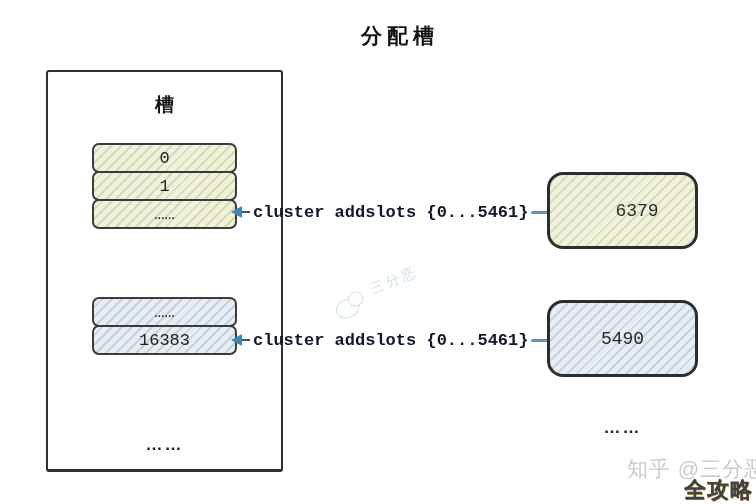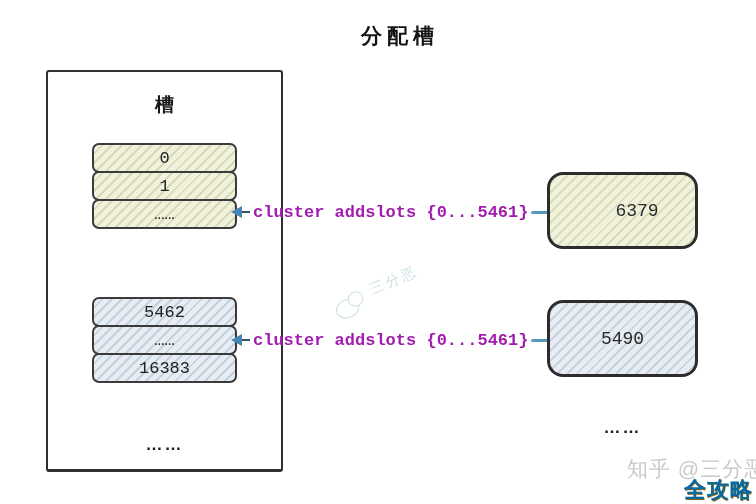--- a/index.html
+++ b/index.html
@@ -84,21 +84,21 @@
   }
   .arrow-tail {
     flex: 0 0 8px; height: 0;
     border-top: 2px solid #35586d;
   }
   .connector-label {
     flex: 0 0 auto;
     padding: 0 3px;
     font-family: "Liberation Mono", monospace;
     font-weight: bold; font-size: 17px;
-    color: #a21caf; white-space: nowrap;
+    color: #0f172a; white-space: nowrap;
   }
   .connector-line {
     flex: 1 1 auto; height: 0;
     border-top: 3px solid #5a97c0;
     border-radius: 2px;
   }
 
   
   .node {
     width: 151px; height: 77px;
@@ -160,41 +160,40 @@
   .zhihu-watermark {
     left: 588px; top: 455px; width: 160px;
     font-size: 21px; letter-spacing: 1px;
     color: #c9c9c9;
     white-space: nowrap;
     margin-left: 39px;
   }
   .badge-watermark {
     left: 684px; top: 475px;
     font-size: 22px; font-weight: bold; letter-spacing: 1px;
-    color: #0369a1;
+    color: #404040;
     text-shadow: 0.5px 0.5px 0 #8a6a1f;
     white-space: nowrap;
   }
 </style>
 </head>
 <body>
 
 <div class="abs title">分配槽</div>
 
 <div class="abs slot-panel">
   <div class="slot-panel-header">槽</div>
 
   <div class="slot-stack stack-1">
     <div class="slot-row">0</div>
     <div class="slot-row">1</div>
     <div class="slot-row">……</div>
   </div>
 
   <div class="slot-stack stack-2">
-    <div class="slot-row">5462</div>
     <div class="slot-row">……</div>
     <div class="slot-row">16383</div>
   </div>
 
   <div class="panel-ellipsis">……</div>
 </div>
 
 <div class="abs connector connector-1">
   <div class="arrow-head"></div>
   <div class="arrow-tail"></div>

